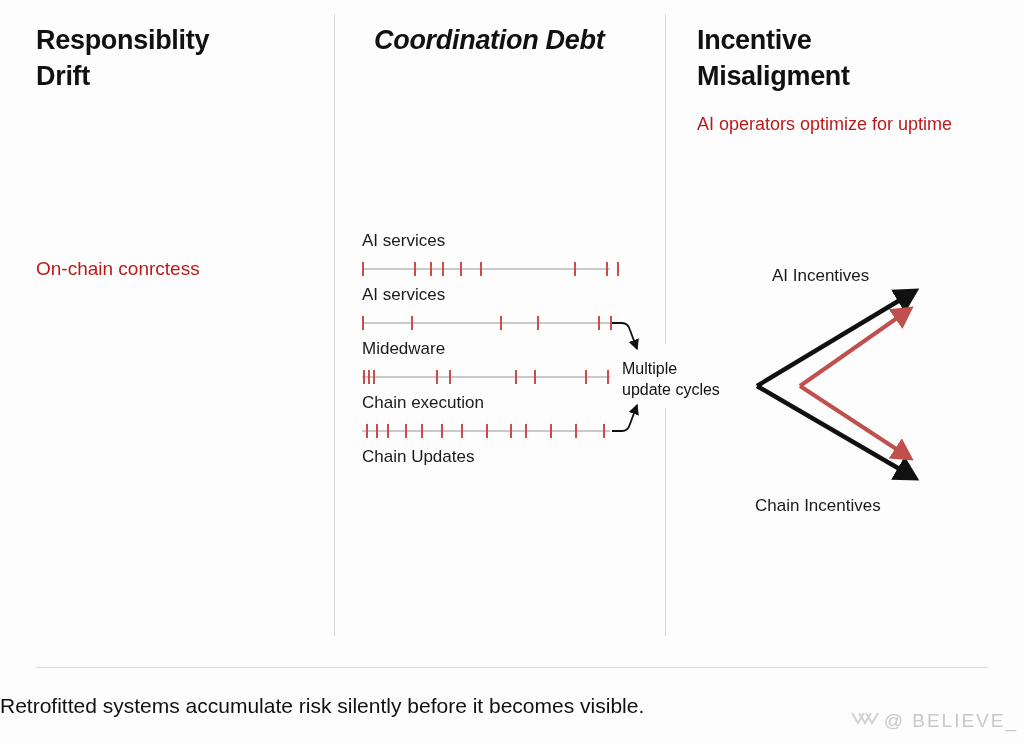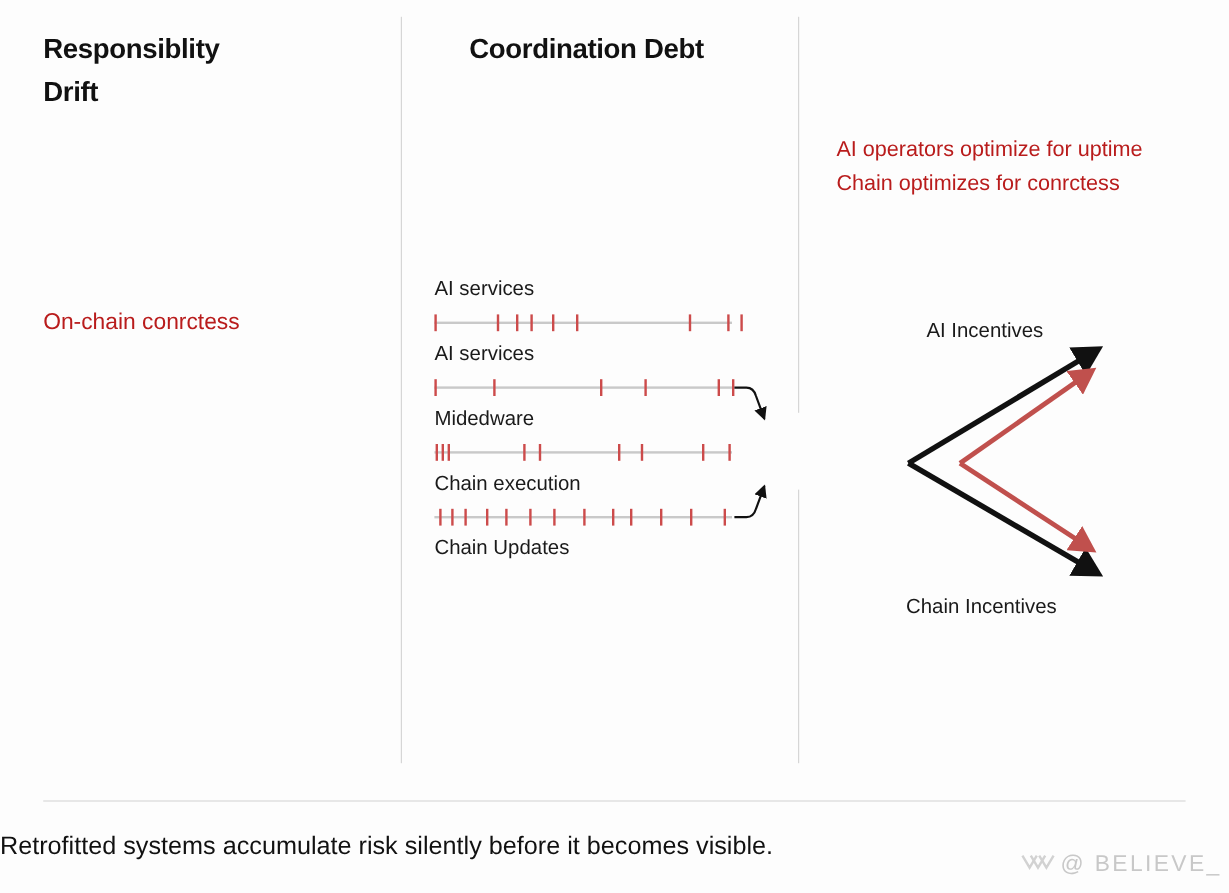--- a/index.html
+++ b/index.html
@@ -28,21 +28,21 @@
     width: 1px;
     background: #d6d6d6;
   }
   #divider-1 { left: 334px; top: 14px;  height: 622px; }
   #divider-2a { left: 665px; top: 14px;  height: 330px; }
   #divider-2b { left: 665px; top: 408px; height: 228px; }
 
   
   .col-title {
     position: absolute;
-    font-size: 23px;
+    font-size: 27px;
     font-weight: bold;
     line-height: 36px;
     letter-spacing: -0.3px;
     color: #111111;
     white-space: pre-line;
   }
   .body-line {
     position: absolute;
     font-size: 19px;
     line-height: 29px;
@@ -71,21 +71,21 @@
     white-space: pre-line;
   }
 
   
   #title-responsibility { left: 36px;  top: 22px; }
   #resp-line-1 { left: 36px; top: 225px; }
   #resp-line-2 { left: 36px; top: 254px; }
   #resp-line-3 { left: 36px; top: 283px; }
 
   
-  #title-coordination { left: 391px; top: 22px; }
+  #title-coordination { left: 374px; top: 22px; font-style: italic; }
   .timeline-track {
     position: absolute;
     left: 0;
     width: 248px;
     height: 2px;
     background: #c9c9c9;
   }
   .tick {
     position: absolute;
     top: -6px;
@@ -217,24 +217,27 @@
       <marker id="head-black" markerWidth="7" markerHeight="7" refX="5.2" refY="3" orient="auto">
         <path d="M0,0 L6,3 L0,6 z" fill="#111111"></path>
       </marker>
     </defs>
 
     <path d="M 612 323 L 622 323 Q 628 323 630 330 L 637 349" fill="none" stroke="#111111" stroke-width="1.8" marker-end="url(#head-black)"></path>
 
     <path d="M 612 431 L 622 431 Q 628 431 630 424 L 637 405" fill="none" stroke="#111111" stroke-width="1.8" marker-end="url(#head-black)"></path>
   </svg>
 
-
+  <div class="anno-text" id="annotation-multiple-update-cycles" style="left:622px; top:358px;">Multiple
+update cycles</div>
+
+  <div class="col-title" id="title-incentive">Incentive
+Misaligment</div>
 
   <div class="body-line" id="inc-line-1">AI operators optimize for uptime</div>
-  <div class="body-line" id="inc-line-2">Chain optimizes for conrctess</div>
 
   <div class="arrow-label" id="label-ai-incentives">AI Incentives</div>
   <div class="arrow-label" id="label-chain-incentives">Chain Incentives</div>
 
   <svg class="overlay" id="divergence-diagram" viewBox="0 0 1024 744">
     <defs>
       <marker id="head-blk2" markerWidth="6" markerHeight="6" refX="4.4" refY="3" orient="auto">
         <path d="M0,0 L5.5,3 L0,6 z" fill="#111111"></path>
       </marker>
       <marker id="head-red2" markerWidth="6" markerHeight="6" refX="4.4" refY="3" orient="auto">

